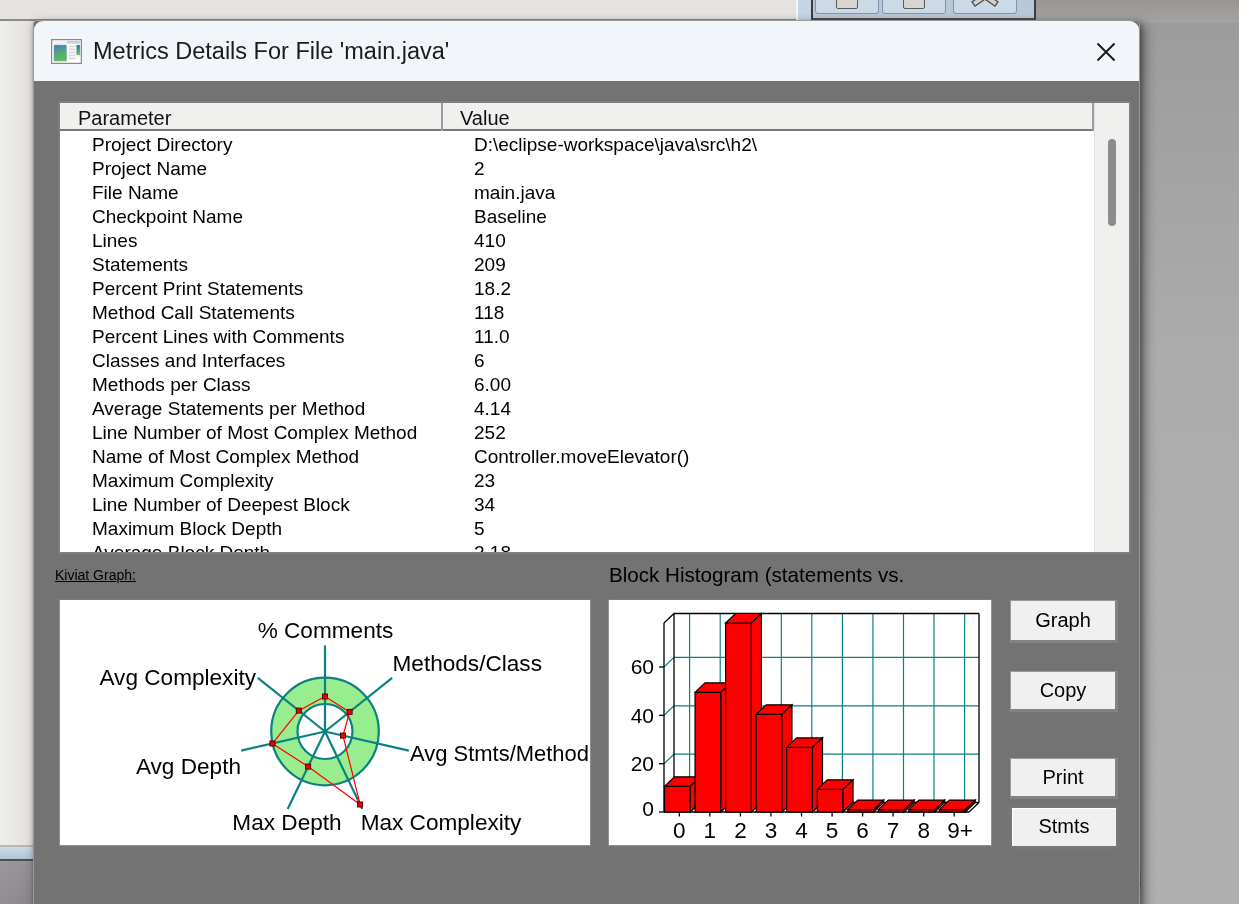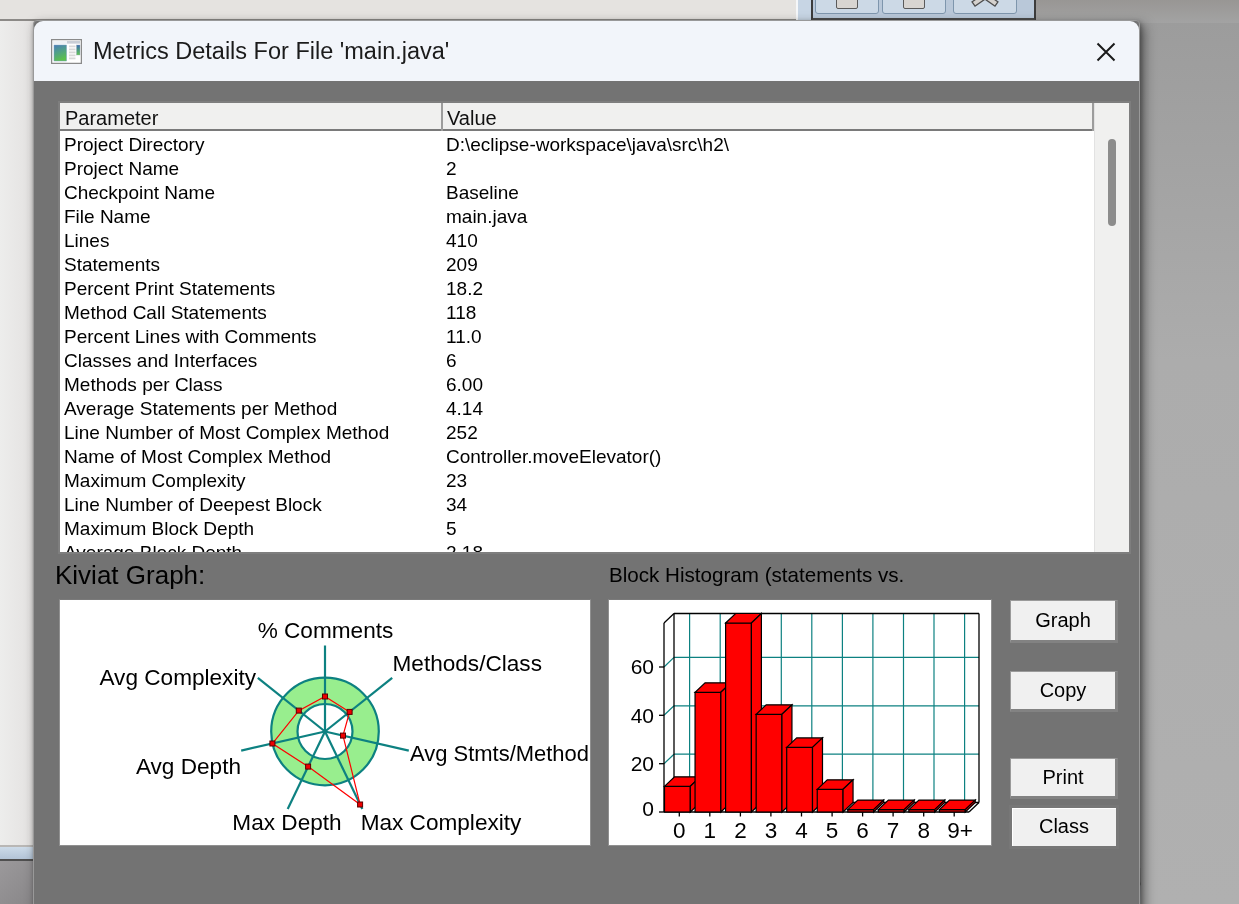--- a/index.html
+++ b/index.html
@@ -26,33 +26,33 @@
 
 
 #dlg { left:33px; top:20px; width:1107px; height:901px; background:#737373; border:1px solid #999999; border-radius:4px; box-shadow:4px 5px 12px rgba(30,30,30,0.6), 1px 2px 4px rgba(50,50,50,0.45); }
 #titlebar { left:0; top:0; width:100%; height:60px; background:#f2f5fa; border-radius:9px 9px 0 0; }
 #title { left:59px; top:19px; font-size:23.5px; line-height:23.5px; color:#1b1b1b; }
 #closex { left:1062px; top:21px; }
 
 
 #tbl { left:24px; top:80px; width:1073px; height:453px; border:2px solid #7e7e7e; background:#ffffff; overflow:hidden; }
 #thead { position:absolute; left:0; top:0; width:1034px; height:28px; background:#f0f0ef; border-bottom:2px solid #7a7a7a; }
-#thead .hc { position:absolute; top:1.5px; height:26px; line-height:26px; font-size:20px; color:#111; padding-left:5px; }
+#thead .hc { position:absolute; top:1.5px; height:26px; line-height:26px; font-size:20px; color:#111; padding-left:18px; }
 #hdiv1 { position:absolute; left:381px; top:0; width:2px; height:28px; background:#9c9c9c; }
 #hdiv2 { position:absolute; left:1032px; top:0; width:2px; height:28px; background:#9c9c9c; }
 #track { position:absolute; left:1034px; top:0; width:35px; height:449px; background:#f0f0ef; border-left:1px solid #e2e2e2; }
 #thumb { position:absolute; left:13px; top:36px; width:8px; height:87px; background:#8c8c8c; border-radius:4px; }
 #rows { position:absolute; left:0; top:30px; width:1034px; }
 .r { height:24px; line-height:24px; font-size:19px; color:#000; white-space:nowrap; }
 .r .p { position:absolute; left:4px; }
 .r .v { position:absolute; left:386px; }
-.r { position:relative; }
-
-
-#klabel { left:21px; top:544px; font-size:26px; line-height:20.6px; color:#000; }
+.r { position:relative;margin-left:28px; }
+
+
+#klabel { left:21px; top:544px; font-size:14px; line-height:20.6px; color:#000;text-decoration:underline; }
 #hlabel { left:575px; top:544px; font-size:20.6px; line-height:20.6px; color:#000; }
 
 
 #kbox { left:25px; top:578px; width:532px; height:247px; background:#fff; border:1px solid #909090; border-top-color:#7a7a7a; }
 #hbox { left:574px; top:578px; width:384px; height:247px; background:#fff; border:1px solid #909090; border-top-color:#7a7a7a; }
 
 
 .wbtn { position:absolute; left:976px; width:108px; background:#f0f0f0; border:1px solid #9a9a9a; border-right:3px solid #828282; border-bottom:3px solid #828282; font-size:20px; color:#000; text-align:center; font-family:"Liberation Sans",sans-serif; }
 #bhelp { top:579px; height:43px; line-height:39px; }
 #bcopy { top:650px; height:41px; line-height:37px; }
@@ -135,26 +135,26 @@
     <div id="rows">
       <div class="r">
           <span class="p">Project Directory</span>
           <span class="v">D:\eclipse-workspace\java\src\h2\</span>
         </div>
       <div class="r">
           <span class="p">Project Name</span>
           <span class="v">2</span>
         </div>
       <div class="r">
+          <span class="p">File Name</span>
+          <span class="v">main.java</span>
+        </div>
+      <div class="r">
           <span class="p">Checkpoint Name</span>
           <span class="v">Baseline</span>
-        </div>
-      <div class="r">
-          <span class="p">File Name</span>
-          <span class="v">main.java</span>
         </div>
       <div class="r">
           <span class="p">Lines</span>
           <span class="v">410</span>
         </div>
       <div class="r">
           <span class="p">Statements</span>
           <span class="v">209</span>
         </div>
       <div class="r">
@@ -347,14 +347,14 @@
         <line x1="284.1" y1="212" x2="284.1" y2="216.5"></line>
         <line x1="314.7" y1="212" x2="314.7" y2="216.5"></line>
         <line x1="345.2" y1="212" x2="345.2" y2="216.5"></line>
       </g>
     </svg>
   </div>
 
   <div class="wbtn" id="bhelp">Graph</div>
   <div class="wbtn" id="bcopy">Copy</div>
   <div class="wbtn" id="bprint">Print</div>
-  <div class="wbtn" id="bdone">Class</div>
+  <div class="wbtn" id="bdone">Stmts</div>
 </div>
 
 </body></html>

